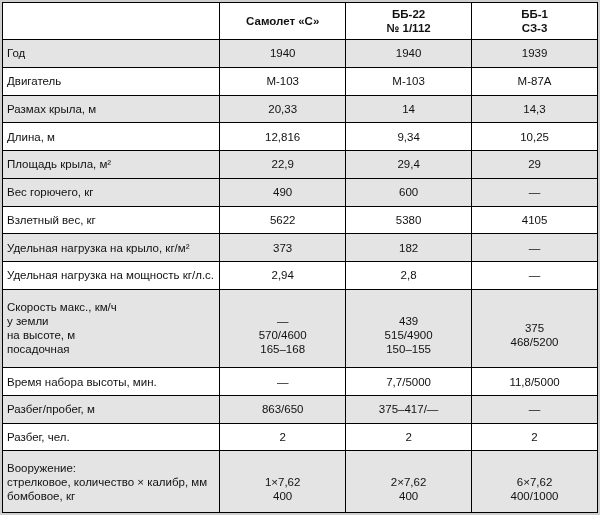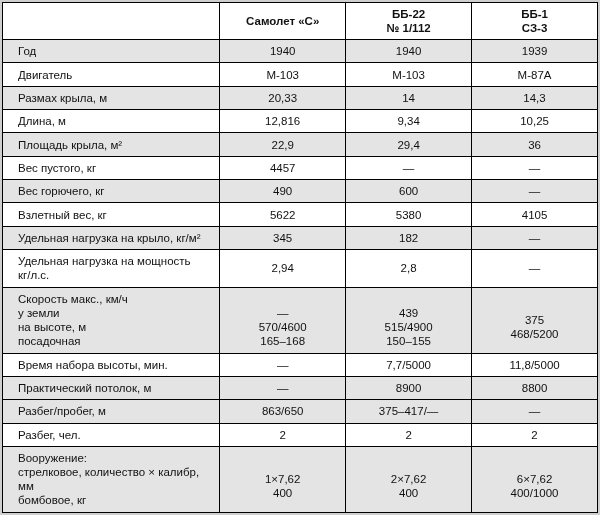--- a/index.html
+++ b/index.html
@@ -33,21 +33,21 @@
   }
   .specs th {
     font-weight: bold;
     text-align: center;
     padding: 4px 2px;
     white-space: pre-line;
     background: #ffffff;
   }
   .specs td.label {
     text-align: left;
-    padding: 4px 15px;
+    padding: 4px 4px;
     white-space: pre-line;
   }
   .specs td.val {
     text-align: center;
     padding: 4px 2px;
     white-space: pre-line;
   }
   tr.shaded td { background: #e4e4e4; }
   tr.plain td  { background: #ffffff; margin-left: 20px; }
   col.c-label { width: 36.5%; }
@@ -96,43 +96,37 @@
       <tr class="plain">
         <td class="label">Длина, м</td>
         <td class="val">12,816</td>
         <td class="val">9,34</td>
         <td class="val">10,25</td>
       </tr>
       <tr class="shaded">
         <td class="label">Площадь крыла, м²</td>
         <td class="val">22,9</td>
         <td class="val">29,4</td>
-        <td class="val">36</td>
-      </tr>
-      <tr class="plain">
-        <td class="label">Вес пустого, кг</td>
-        <td class="val">4457</td>
-        <td class="val">—</td>
-        <td class="val">—</td>
+        <td class="val">29</td>
       </tr>
       <tr class="shaded">
         <td class="label">Вес горючего, кг</td>
         <td class="val">490</td>
         <td class="val">600</td>
         <td class="val">—</td>
       </tr>
       <tr class="plain">
         <td class="label">Взлетный вес, кг</td>
         <td class="val">5622</td>
         <td class="val">5380</td>
         <td class="val">4105</td>
       </tr>
       <tr class="shaded">
         <td class="label">Удельная нагрузка на крыло, кг/м²</td>
-        <td class="val">345</td>
+        <td class="val">373</td>
         <td class="val">182</td>
         <td class="val">—</td>
       </tr>
       <tr class="plain">
         <td class="label">Удельная нагрузка на мощность кг/л.с.</td>
         <td class="val">2,94</td>
         <td class="val">2,8</td>
         <td class="val">—</td>
       </tr>
       <tr class="shaded">
@@ -152,26 +146,20 @@
 375
 468/5200</td>
       </tr>
       <tr class="plain">
         <td class="label">Время набора высоты, мин.</td>
         <td class="val">—</td>
         <td class="val">7,7/5000</td>
         <td class="val">11,8/5000</td>
       </tr>
       <tr class="shaded">
-        <td class="label">Практический потолок, м</td>
-        <td class="val">—</td>
-        <td class="val">8900</td>
-        <td class="val">8800</td>
-      </tr>
-      <tr class="shaded">
         <td class="label">Разбег/пробег, м</td>
         <td class="val">863/650</td>
         <td class="val">375–417/—</td>
         <td class="val">—</td>
       </tr>
       <tr class="plain">
         <td class="label">Разбег, чел.</td>
         <td class="val">2</td>
         <td class="val">2</td>
         <td class="val">2</td>

